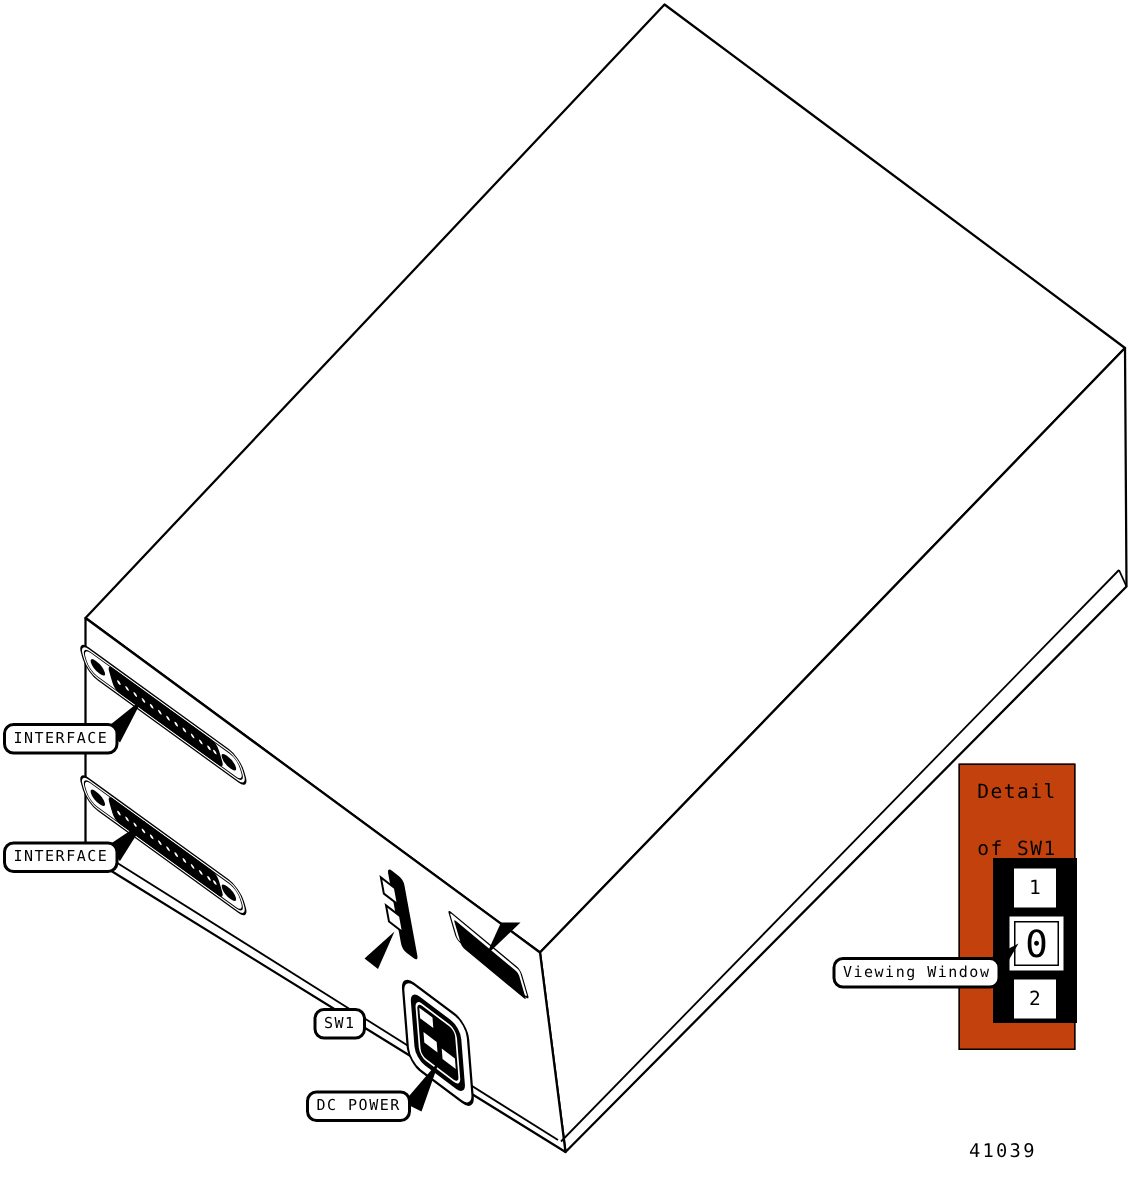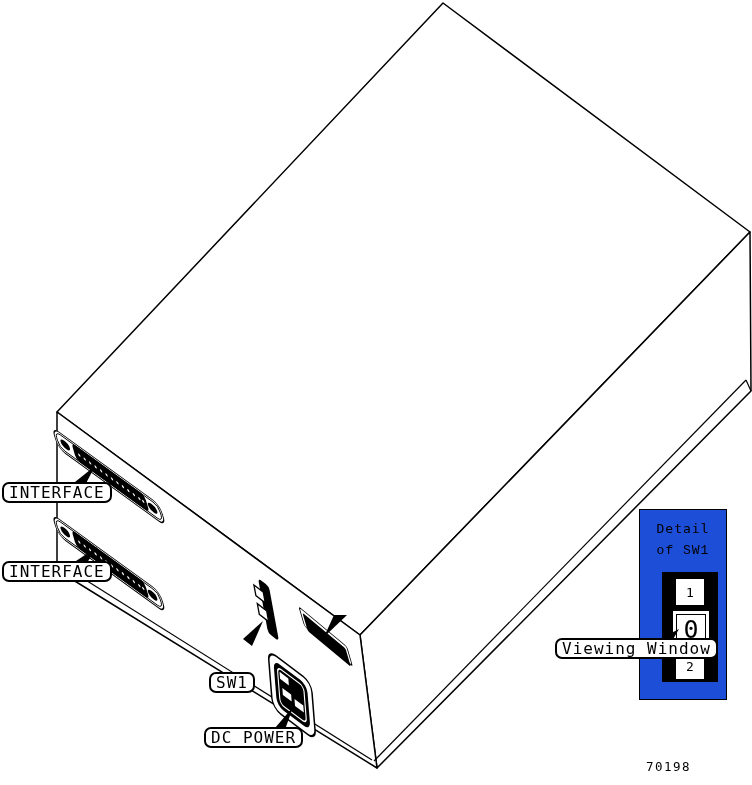--- a/index.html
+++ b/index.html
@@ -20,32 +20,32 @@
     left: 0; top: 0;
     z-index: 1;
   }
   .callout {
     position: absolute;
     z-index: 6;
     background: #ffffff;
     border: 2px solid #000000;
     border-radius: 7px;
     padding: 1px 5px;
-    font-size: 16px;
+    font-size: 10px;
     letter-spacing: 1px;
     color: #000000;
     white-space: nowrap;
     line-height: 15px;
   }
   .inset {
     position: absolute;
     left: 639px; top: 509px;
-    width: 88px; height: 191px;
+    width: 78px; height: 191px;
     border: 1.5px solid #000000;
-    background: #1d4ed8;
+    background: #c2410c;
     z-index: 4;
     box-sizing: border-box;
   }
   .inset-title {
     text-align: center;
     font-size: 13px;
     letter-spacing: 1px;
     line-height: 22px;
     margin-top: 8px;
     color: #000;
@@ -205,21 +205,21 @@
     <span>SW1</span>
   </div>
 
 
   <div class="callout" style="left:204px; top:727px;">
     <span>DC POWER</span>
   </div>
 
   <div class="inset">
     <div class="inset-title">Detail</div>
-    <div class="inset-title" style="margin-top:0;font-family:Liberation Mono, monospace;">of SW1</div>
+    <div class="inset-title" style="margin-top:16px;">of SW1</div>
     <div class="sw-detail">
       <div class="sw-cell pos-1">
         <span>1</span>
       </div>
       <div class="sw-window">
         <div class="sw-window-inner">
           <span>0</span>
         </div>
       </div>
       <div class="sw-cell pos-2">
@@ -229,15 +229,15 @@
   </div>
 
   <svg class="wedge-overlay" style="left:648px; top:620px;" width="40" height="32" viewBox="0 0 40 32">
     <polygon points="8,21 20,28 31,9" fill="#000000"></polygon>
   </svg>
 
   <div class="callout" style="left:555px; top:638px;">
     <span>Viewing Window</span>
   </div>
 
-  <div class="fig-number">70198</div>
+  <div class="fig-number">41039</div>
 
 </div>
 
 </body></html>

